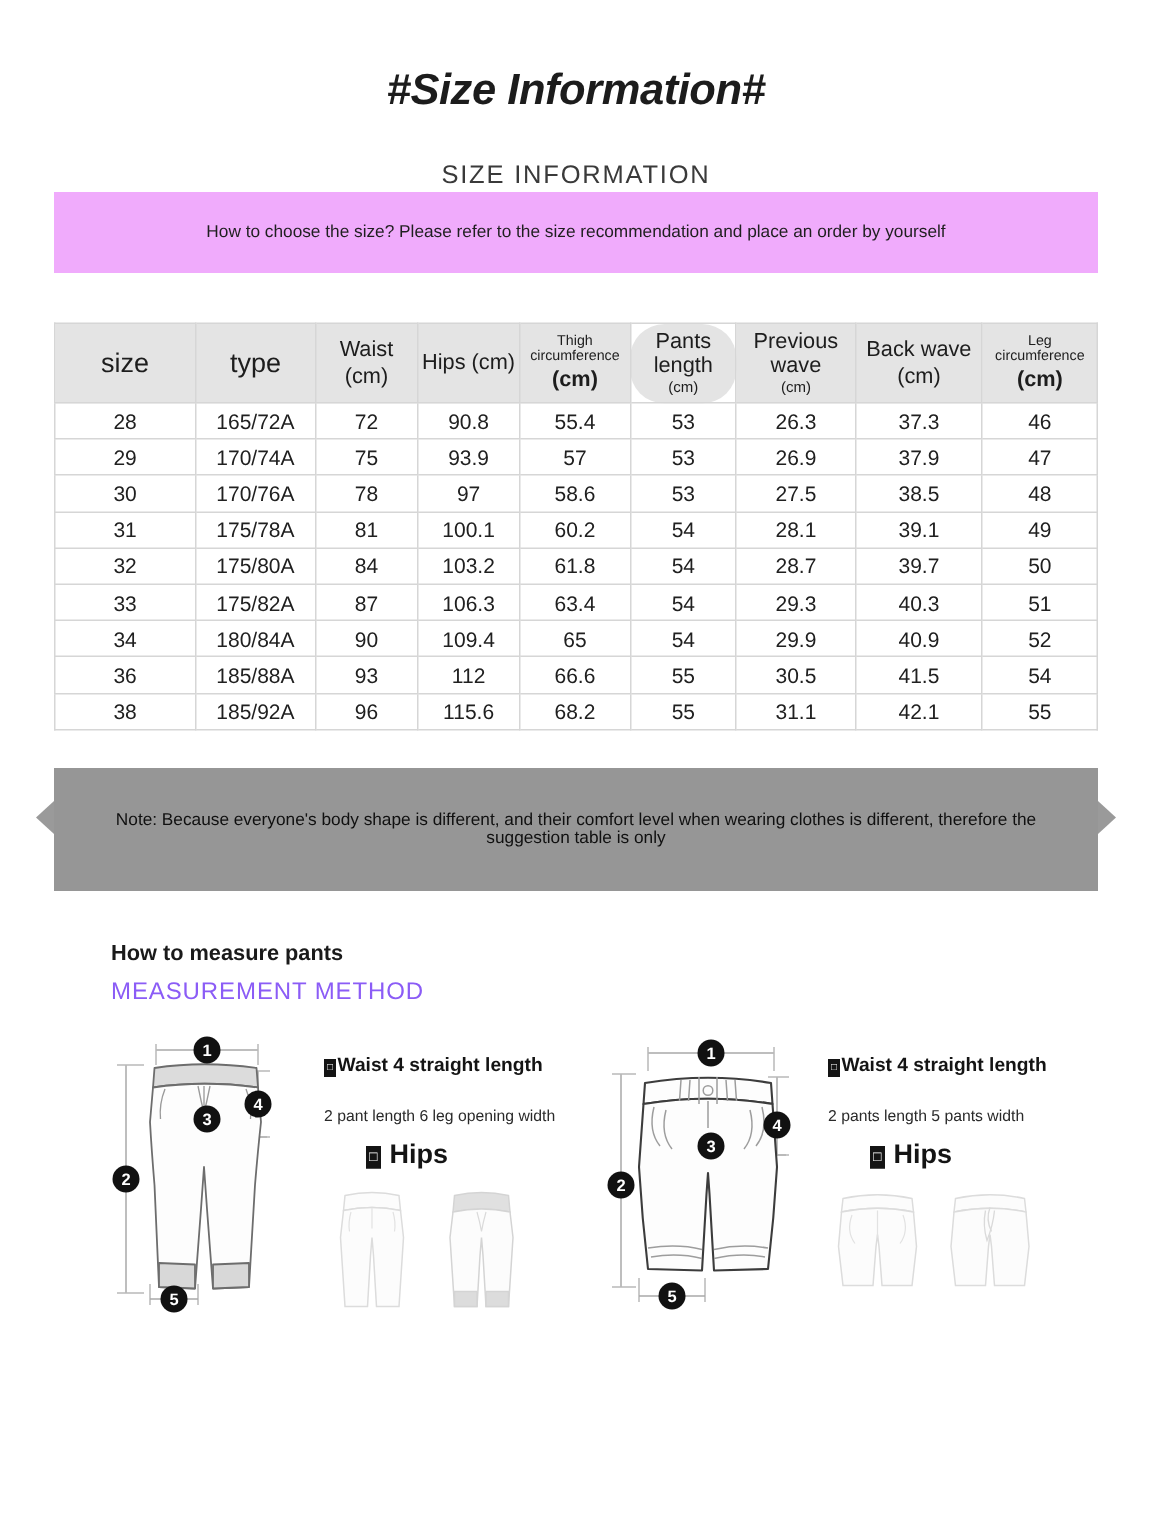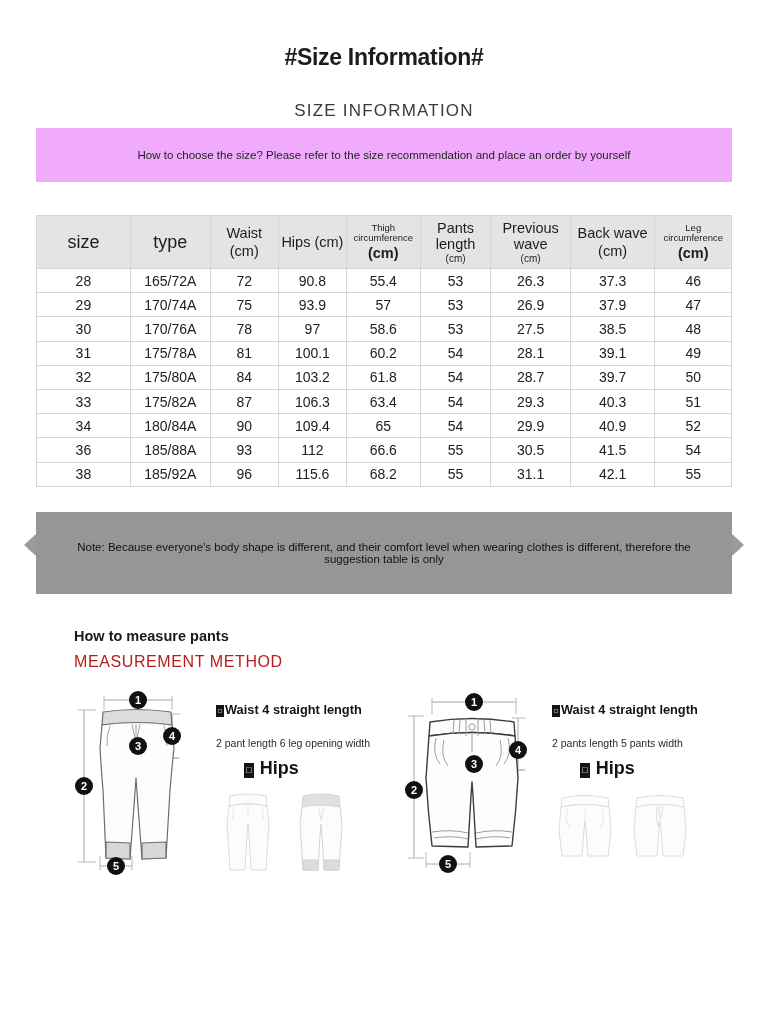--- a/index.html
+++ b/index.html
@@ -11,24 +11,25 @@
     font-family: "Liberation Sans", sans-serif;
     color: #1a1a1a;
     overflow: hidden;
     position: relative;
   }
 
   
   .title-block { padding-top: 44px; text-align: center; }
 
   .main-title {
-    font-size: 23px;
+    font-size: 29px;
     font-weight: bold;
     letter-spacing: -0.3px;
     color: #1c1c1c;
+    font-style: italic;
   }
 
   .sub-title {
     font-size: 17px;
     font-weight: normal;
     letter-spacing: 1.2px;
     color: #3a3a3a;
     margin-top: 30px;
   }
 
@@ -132,21 +133,21 @@
     top: 628px;
   }
   .measure-title {
     font-size: 14.5px;
     font-weight: bold;
     color: #1a1a1a;
   }
   .measure-subtitle {
     font-size: 16px;
     letter-spacing: 0.6px;
-    color: #b91c1c;
+    color: #8b5cf6;
     margin-top: 9px;
   }
 
   .panels {
     position: absolute;
     left: 60px;
     top: 686px;
     width: 672px;
     display: flex;
   }
@@ -208,21 +209,21 @@
     <tr>
         <th style="width: 13.5%;"><span class="h-big">size</span></th>
         <th style="width: 11.5%;"><span class="h-big">type</span></th>
         <th style="width: 9.8%; margin-top: 39px;"><span class="h-mid">Waist (cm)</span></th>
         <th style="width: 9.8%;"><span class="h-mid">Hips (cm)</span></th>
         <th style="width: 10.6%;">
           <span class="h-small">Thigh</span>
           <span class="h-small s2">circumference</span>
           <span class="h-unit-big">(cm)</span>
         </th>
-        <th style="width: 10.2%;">
+        <th style="width: 10.2%; border-radius: 23px;">
           <span class="h-mid" style="display:block">Pants length</span>
           <span class="h-unit-sm">(cm)</span>
         </th>
         <th style="width: 11.4%;">
           <span class="h-mid" style="display:block">Previous wave</span>
           <span class="h-unit-sm">(cm)</span>
         </th>
         <th style="width: 12.2%;"><span class="h-mid">Back wave (cm)</span></th>
         <th style="width: 11%;">
           <span class="h-small">Leg</span>

